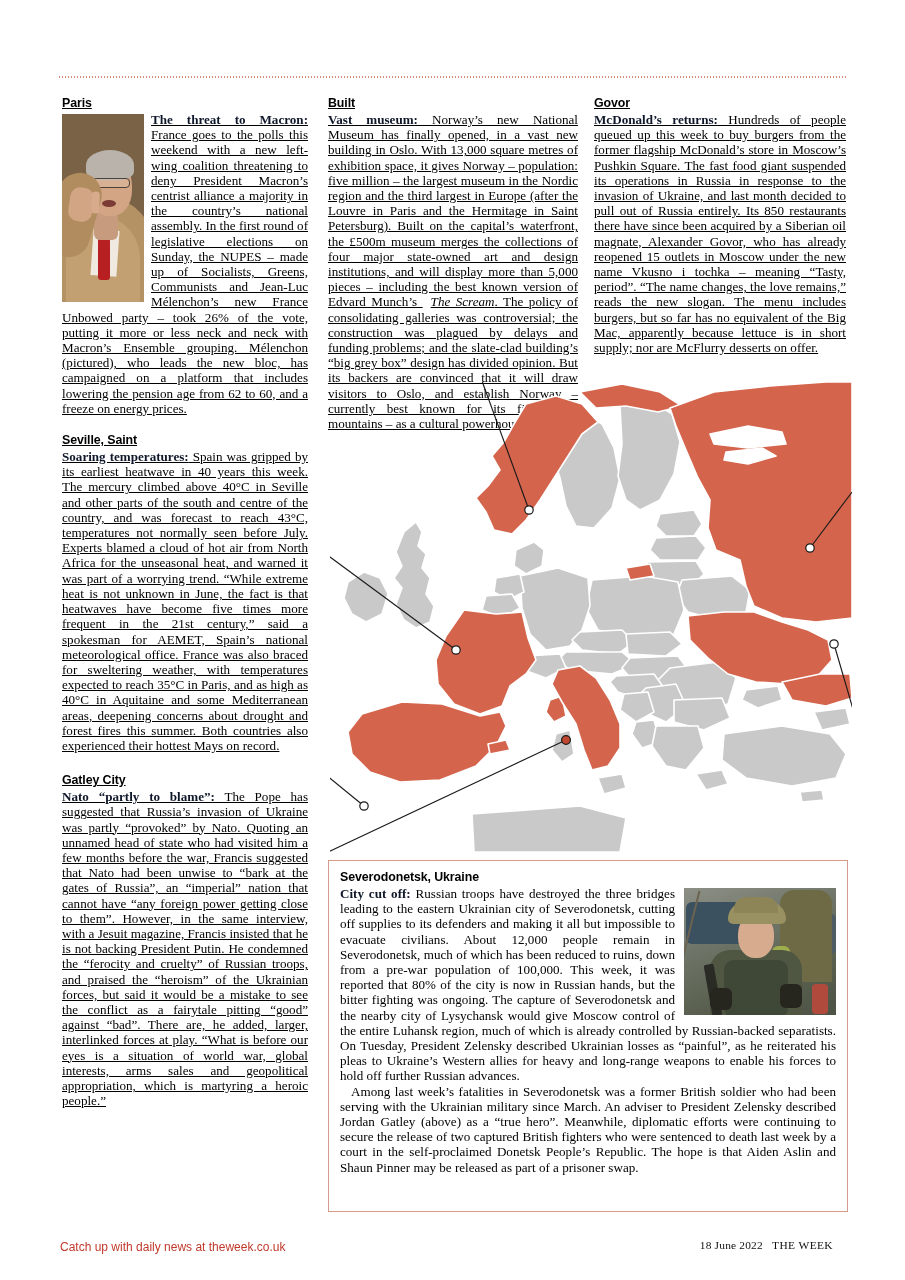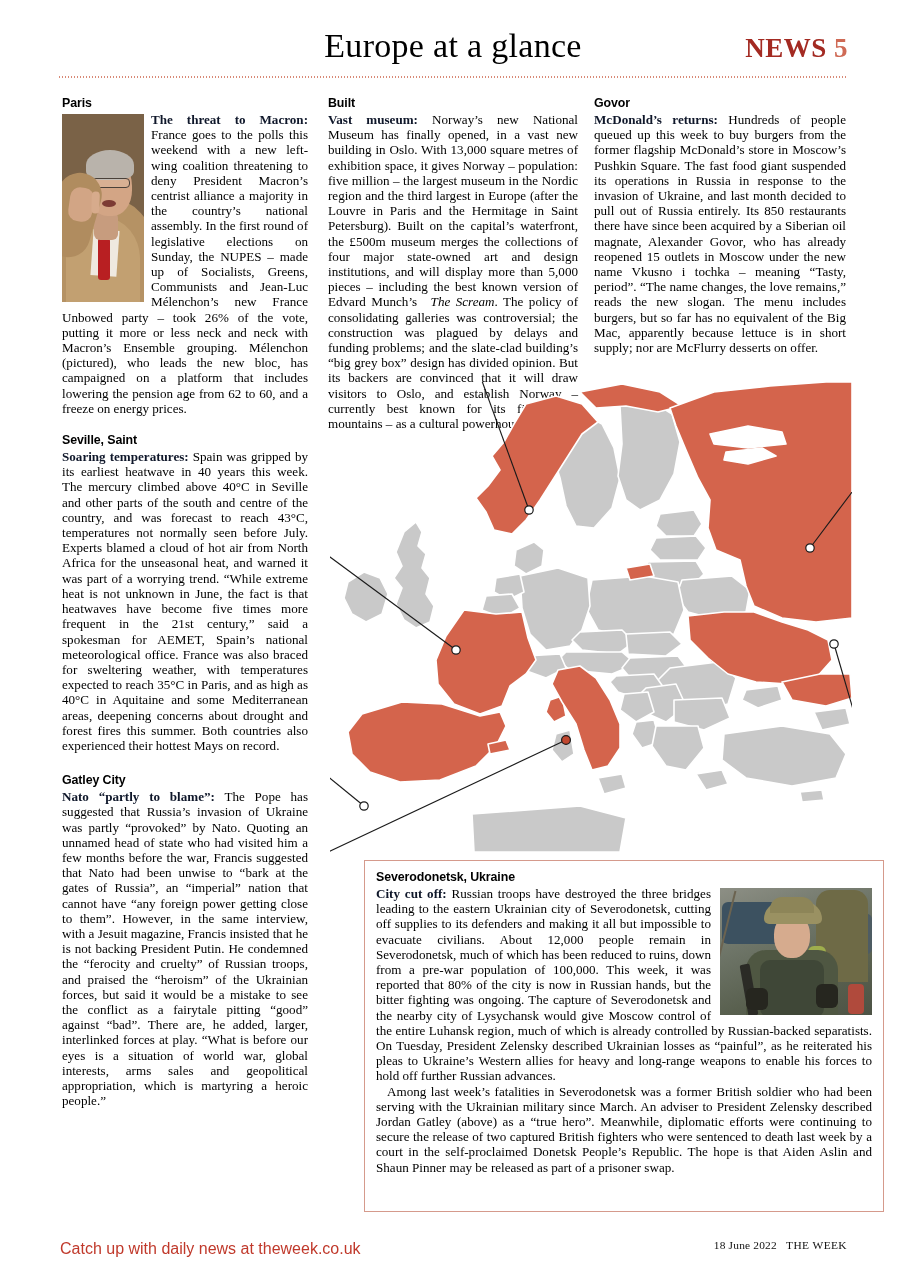--- a/index.html
+++ b/index.html
@@ -29,21 +29,21 @@
     letter-spacing:.5px; color:#a32a22;
   }
   .mast-news .pg { color:#cf6a55; font-weight:700; }
   .rule-dotted {
     position:absolute; left:58px; top:76px; width:790px; height:2px;
     background-image: radial-gradient(circle, #d88a77 0.8px, transparent 0.9px);
     background-size: 3px 2px; background-repeat: repeat-x;
   }
 
   
-  .col { position:absolute; font-size:13.1px; line-height:15.2px; text-align:left; }
+  .col { position:absolute; font-size:13.1px; line-height:15.2px; text-align:left;text-decoration:underline; }
   .col1 { left:62px;  top:96px;  width:246px; }
   .col2 { left:328px; top:96px;  width:250px; }
   .col3 { left:594px; top:96px;  width:252px; }
 
   .kicker {
     font-family:"Liberation Sans","DejaVu Sans",sans-serif;
     font-weight:700; font-size:12.4px; line-height:15px;
     letter-spacing:-0.1px; margin:0 0 1px 0;
   }
   .lead { color:#0f172a; font-weight:700; }
@@ -94,48 +94,41 @@
   .ps-red{position:absolute;left:128px;top:96px;width:16px;height:30px;background:#b04a3c;border-radius:4px;}
 
   
   .map-wrap{ position:absolute; left:330px; top:382px; width:522px; height:470px; }
   .map-wrap svg{ display:block; width:522px; height:470px; }
 
   
   .box {
     position:absolute; left:328px; top:860px; width:520px; height:352px;
     border:1.2px solid #d59a8c; padding:9px 11px 8px 11px;
-    font-size:13.1px; line-height:15.2px;margin-left:36px;
+    font-size:13.1px; line-height:15.2px;
   }
   .box .kicker{ font-size:12.4px; }
 
   
   .foot-left{
     position:absolute; left:60px; top:1240px;
     font-family:"Liberation Sans","DejaVu Sans",sans-serif;
-    font-size:16px; color:#c0392b; font-weight:400;
+    font-size:12px; color:#c0392b; font-weight:400;
   }
   .foot-right{
-    position:absolute; right:58px; top:1239px;
+    position:absolute; right:72px; top:1239px;
     font-size:11.4px; color:#111; letter-spacing:.2px;
   }
   .foot-right .tw{ font-variant:small-caps; letter-spacing:.4px; }
 </style>
 </head>
 <body>
 
 <div class="page">
 
-  <div class="masthead">
-    <div class="mast-title">Europe at a glance</div>
-    <div class="mast-news">
-      <span>NEWS</span>
-      <span class="pg">5</span>
-    </div>
-  </div>
   <div class="rule-dotted"></div>
 
   <div class="col col1">
 
     <div>
       <div class="kicker">Paris</div>
       <div class="photo-melenchon">
         <div class="pm-bg"></div>
         <div class="pm-coat"></div>
           <div class="pm-coat2"></div>

